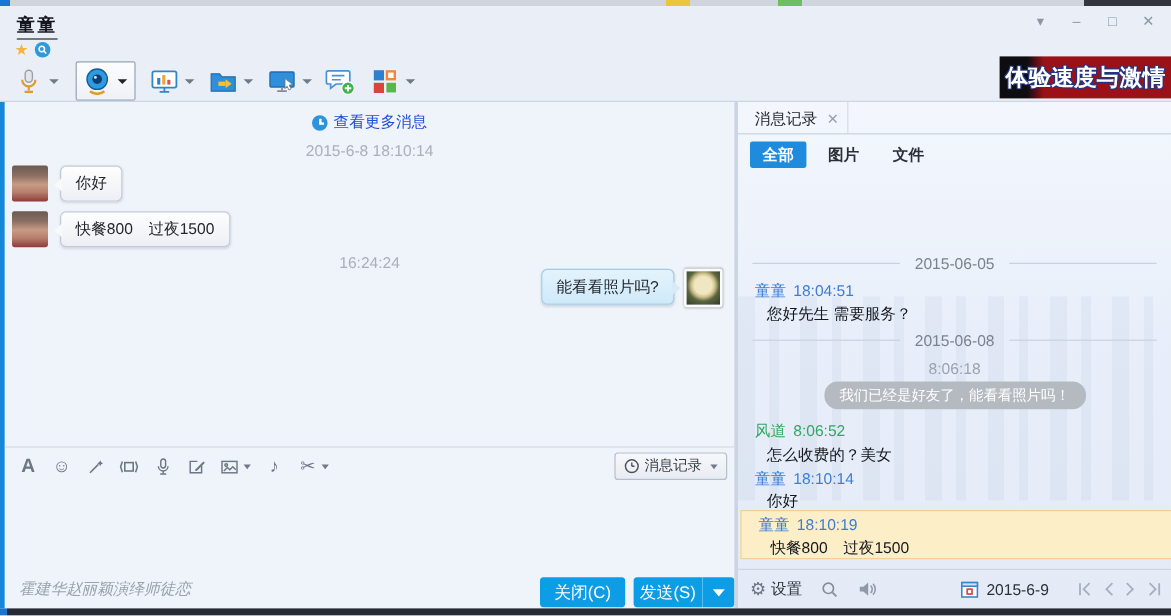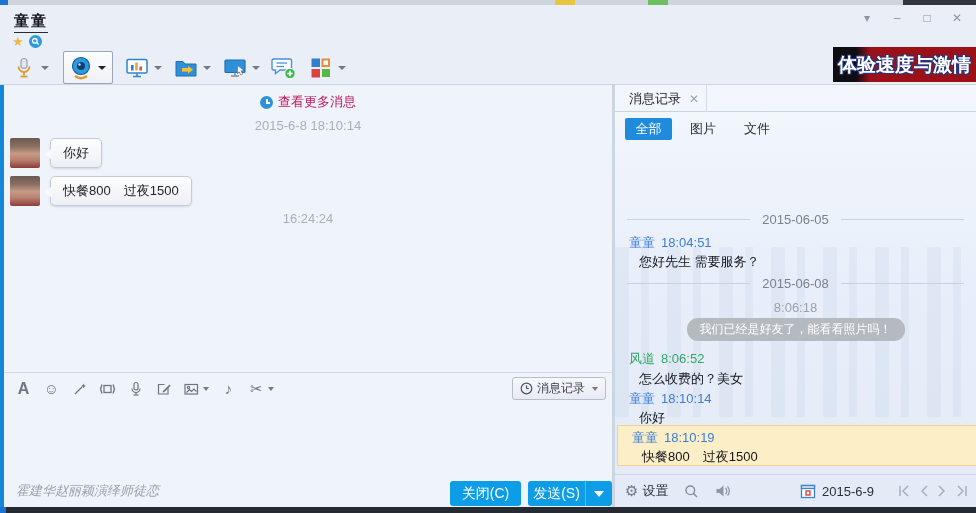--- a/index.html
+++ b/index.html
@@ -41,21 +41,21 @@
   .accent-strip { position:absolute; left:0; top:85px; width:4px; height:422px; background:#1688d9; }
   .chat-pane { position:absolute; left:4px; top:85px; width:608px; height:422px; background:#eff3fa; }
   .divider-v { position:absolute; left:612px; top:85px; width:3px; height:422px; background:#ccd5e2; }
   .history-pane { position:absolute; left:615px; top:85px; width:361px; height:422px;
     background:linear-gradient(180deg,#f3f7fd 0%,#e9effa 45%,#e4ebf6 100%); }
   .history-pane .skyline { position:absolute; left:0; bottom:90px; width:361px; height:170px; opacity:.07; pointer-events:none;
     background:repeating-linear-gradient(90deg,#5b7fae 0 14px,transparent 14px 26px,#5b7fae 26px 34px,transparent 34px 52px); }
 
   
   .load-more { position:absolute; left:0; top:8px; width:100%; display:flex; justify-content:center; align-items:center; gap:5px;
-    color:#be185d; cursor:pointer; }
+    color:#1d4ed8; cursor:pointer; }
   .clock-blue { width:13px; height:13px; border-radius:50%; background:#2e93d9; position:relative; }
   .clock-blue::before { content:""; position:absolute; left:6px; top:3px; width:1.5px; height:4.5px; background:#fff; }
   .clock-blue::after { content:""; position:absolute; left:6px; top:6.5px; width:4px; height:1.5px; background:#fff; }
   .ts-center { position:absolute; width:100%; text-align:center; color:#a9b0ba; }
   .msg-row { position:absolute; left:6px; display:flex; align-items:flex-start; gap:10px; }
   .avatar { width:30px; height:30px; border-radius:2px; flex:none;
     background:linear-gradient(180deg,#6b5a52 0%,#8a6f62 28%,#c79b85 52%,#b77f6e 74%,#8e3a3a 100%); }
   .bubble { position:relative; background:linear-gradient(#fefefe,#eceff4); border:1px solid #c3ccd6; border-radius:5px;
     padding:5px 12px; box-shadow:0 1px 2px rgba(80,90,110,.18); color:#23262c; }
   .bubble.left::before { content:""; position:absolute; left:-6px; top:9px; border:6px solid transparent; border-left:0; border-right:7px solid #f7f9fb; }
@@ -83,21 +83,21 @@
   .btn-close { left:446px; width:71px; }
   .btn-send { left:524px; width:57px; border-radius:3px 0 0 3px; }
   .btn-send-arrow { left:581px; width:27px; border-radius:0 3px 3px 0; border-left:1px solid #54bdf0; }
   .btn-send-arrow i { width:0;height:0;border-left:5px solid transparent;border-right:5px solid transparent;border-top:6px solid #fff; }
 
   
   .hp-tabrow { position:absolute; left:0; top:0; width:361px; height:27px; border-bottom:1px solid #c9d3e2; }
   .hp-tab { position:absolute; left:0; top:0; height:27px; width:92px; border-right:1px solid #d4dce8;
     display:flex; align-items:center; gap:8px; padding-left:14px; }
   .hp-close { color:#97a1ae; font-size:12px; cursor:pointer; }
-  .hp-filters { position:absolute; left:0; top:33px; width:361px; height:24px; }
+  .hp-filters { position:absolute; left:0; top:33px; width:361px; height:24px;font-weight:bold; }
   .pill { position:absolute; top:0; height:22px; display:flex; align-items:center; justify-content:center; cursor:pointer; }
   .pill.active { left:10px; width:47px; background:#1e8bdd; color:#fff; border-radius:2px; }
   .pill.plain2 { left:70px; width:36px; color:#2b2f36; }
   .pill.plain3 { left:124px; width:36px; color:#2b2f36; }
 
   .hp-content { position:absolute; left:0; top:57px; width:361px; height:300px; }
   .date-sep { position:absolute; left:0; width:361px; display:flex; align-items:center; color:#7a828e; }
   .date-sep::before,.date-sep::after { content:""; flex:1; height:1px; background:#c9d2e0; margin:0 12px; }
   .hname { position:absolute; left:14px; white-space:nowrap; }
   .hname .n-blue { color:#3b7dd8; }
@@ -258,20 +258,24 @@
       <div class="bubble left">你好</div>
     </div>
 
     <div class="msg-row" style="top:91px;">
       <div class="avatar"></div>
       <div class="bubble left">快餐800　过夜1500</div>
     </div>
 
     <div class="ts-center" style="top:126px;">16:24:24</div>
 
+    <div class="out-row" style="top:139px;">
+      <div class="bubble out">能看看照片吗?</div>
+      <div class="avatar coffee"></div>
+    </div>
 
     <div class="composer-bar">
       <span class="cicon font-a">A</span>
       <span class="cicon glyph">☺</span>
       <span class="cicon">
         <svg width="16" height="16" viewBox="0 0 16 16" stroke="#6d7682" stroke-width="1.3" fill="none">
           <line x1="3" y1="13" x2="10" y2="6"></line>
           <path d="M11.5 2.5 l.8 1.7 1.7 .8 -1.7 .8 -.8 1.7 -.8 -1.7 -1.7 -.8 1.7 -.8 z" fill="#6d7682" stroke="none"></path>
         </svg>
       </span>

